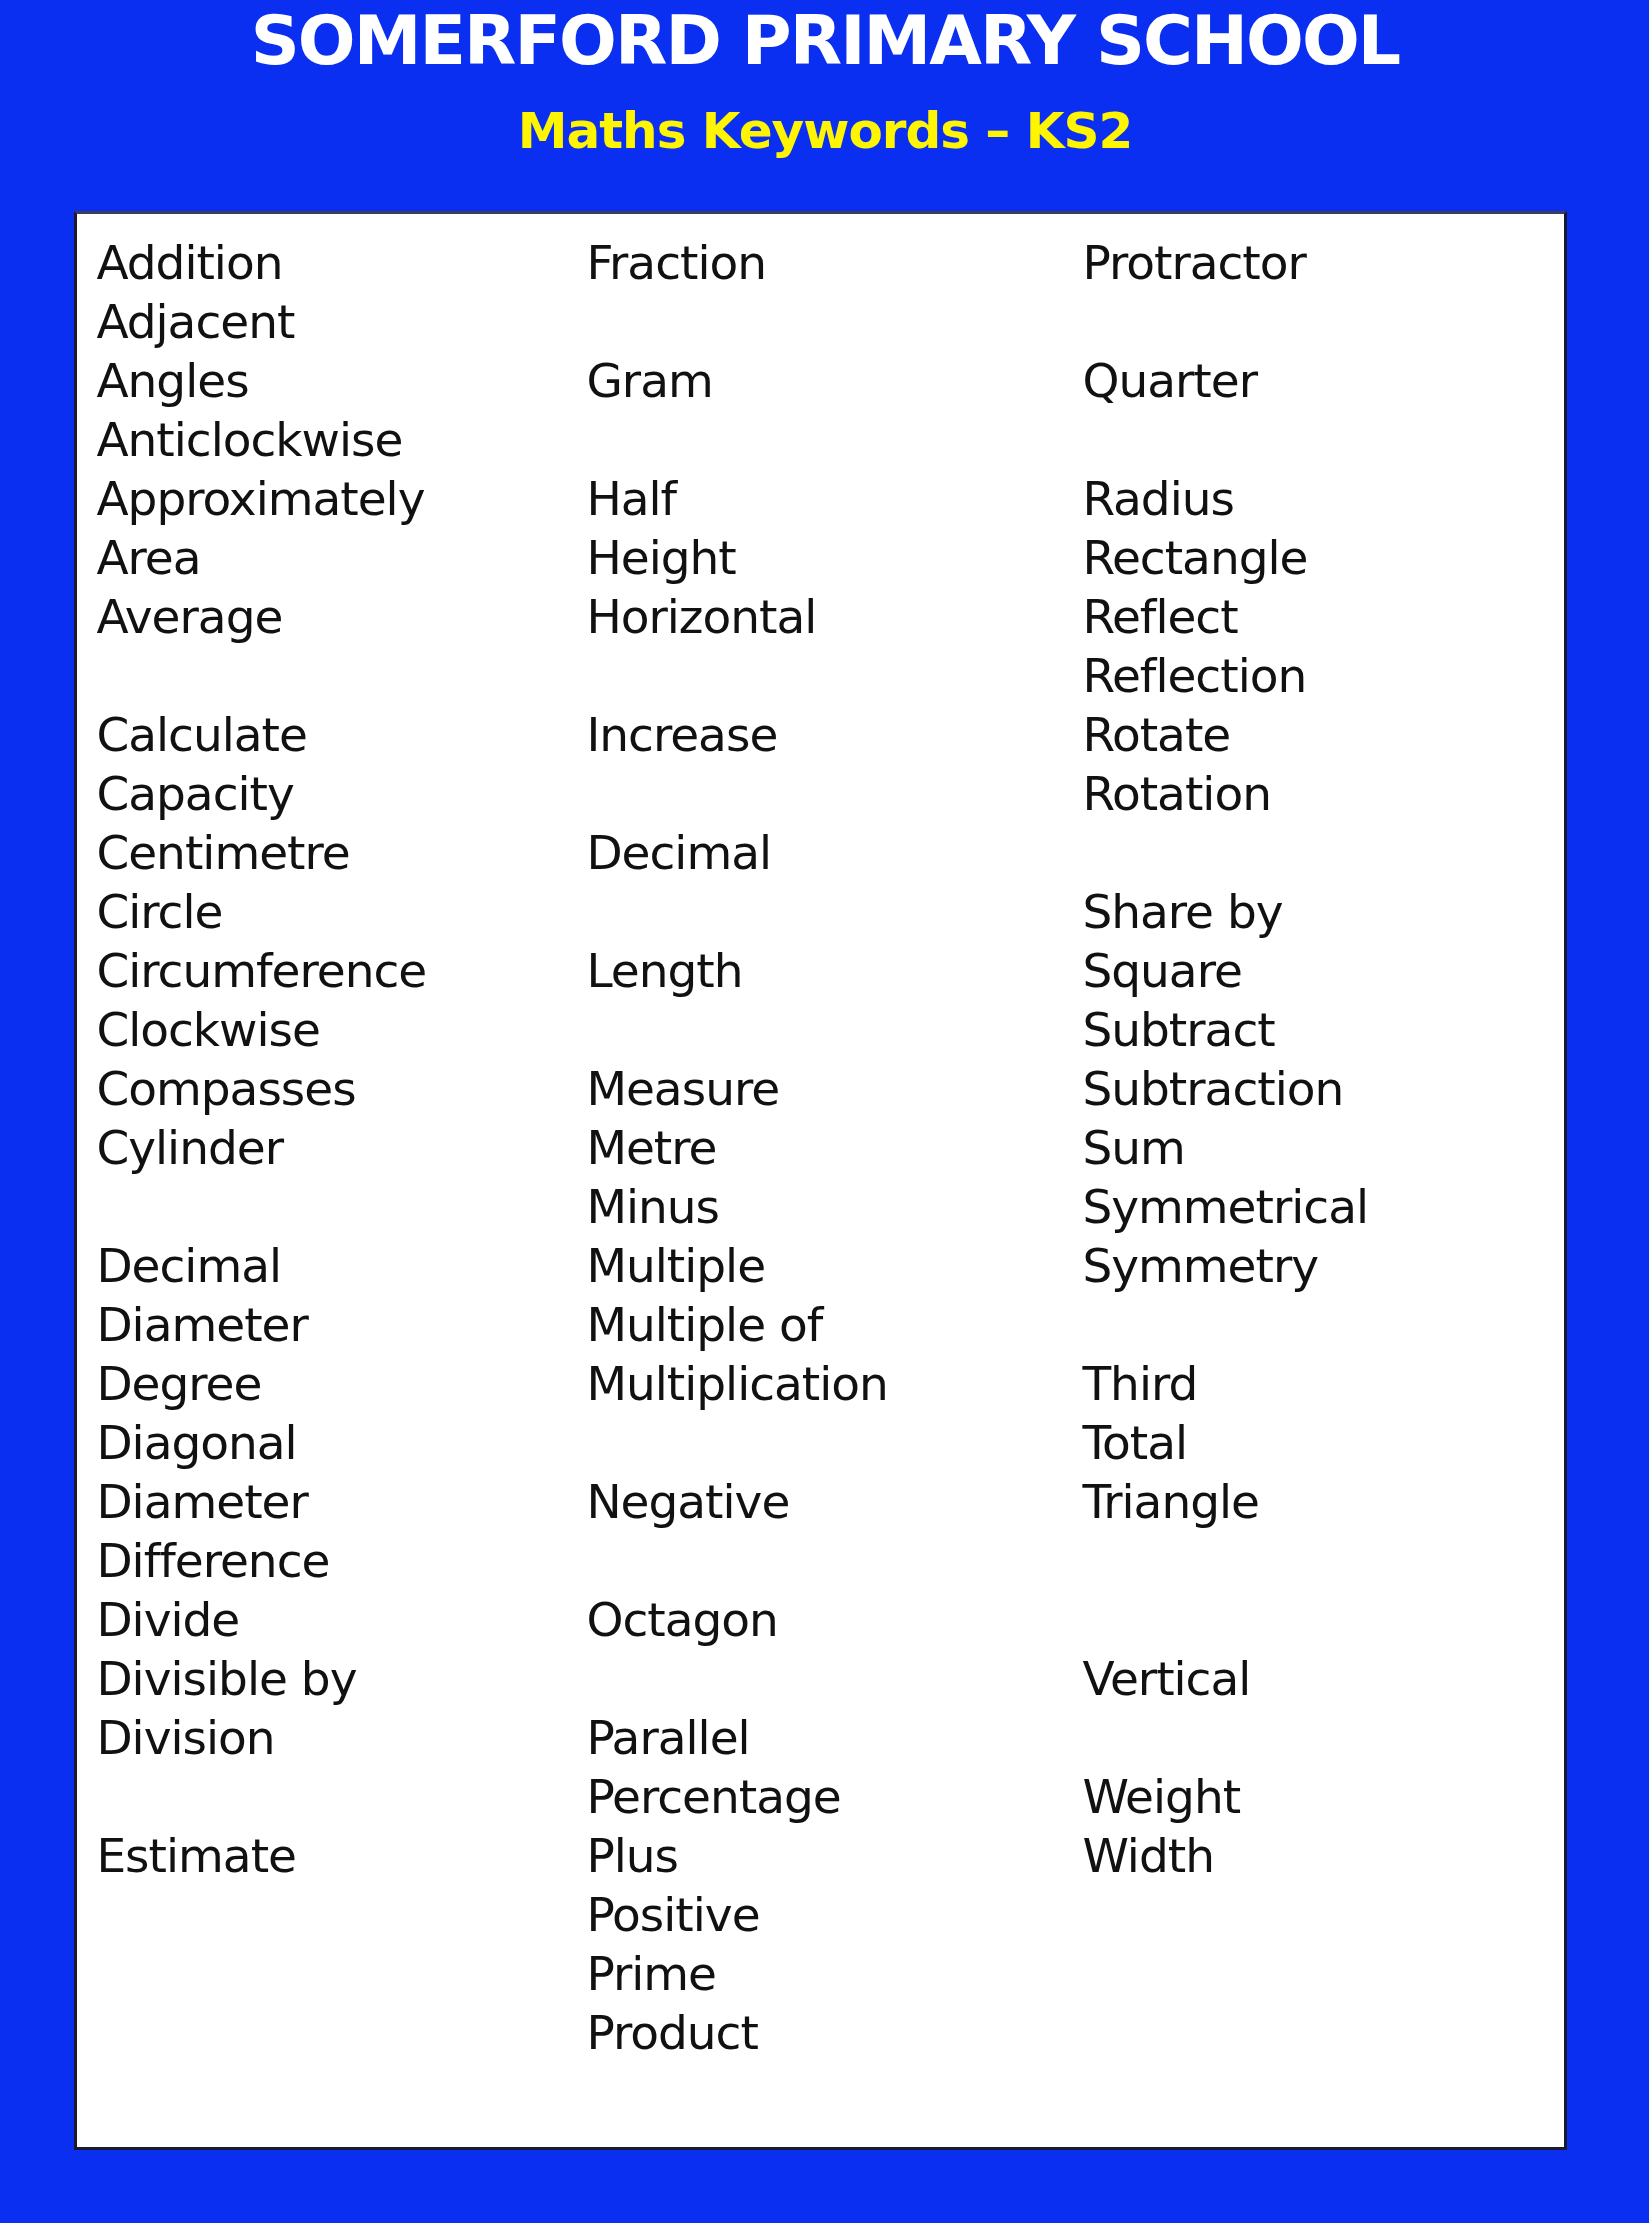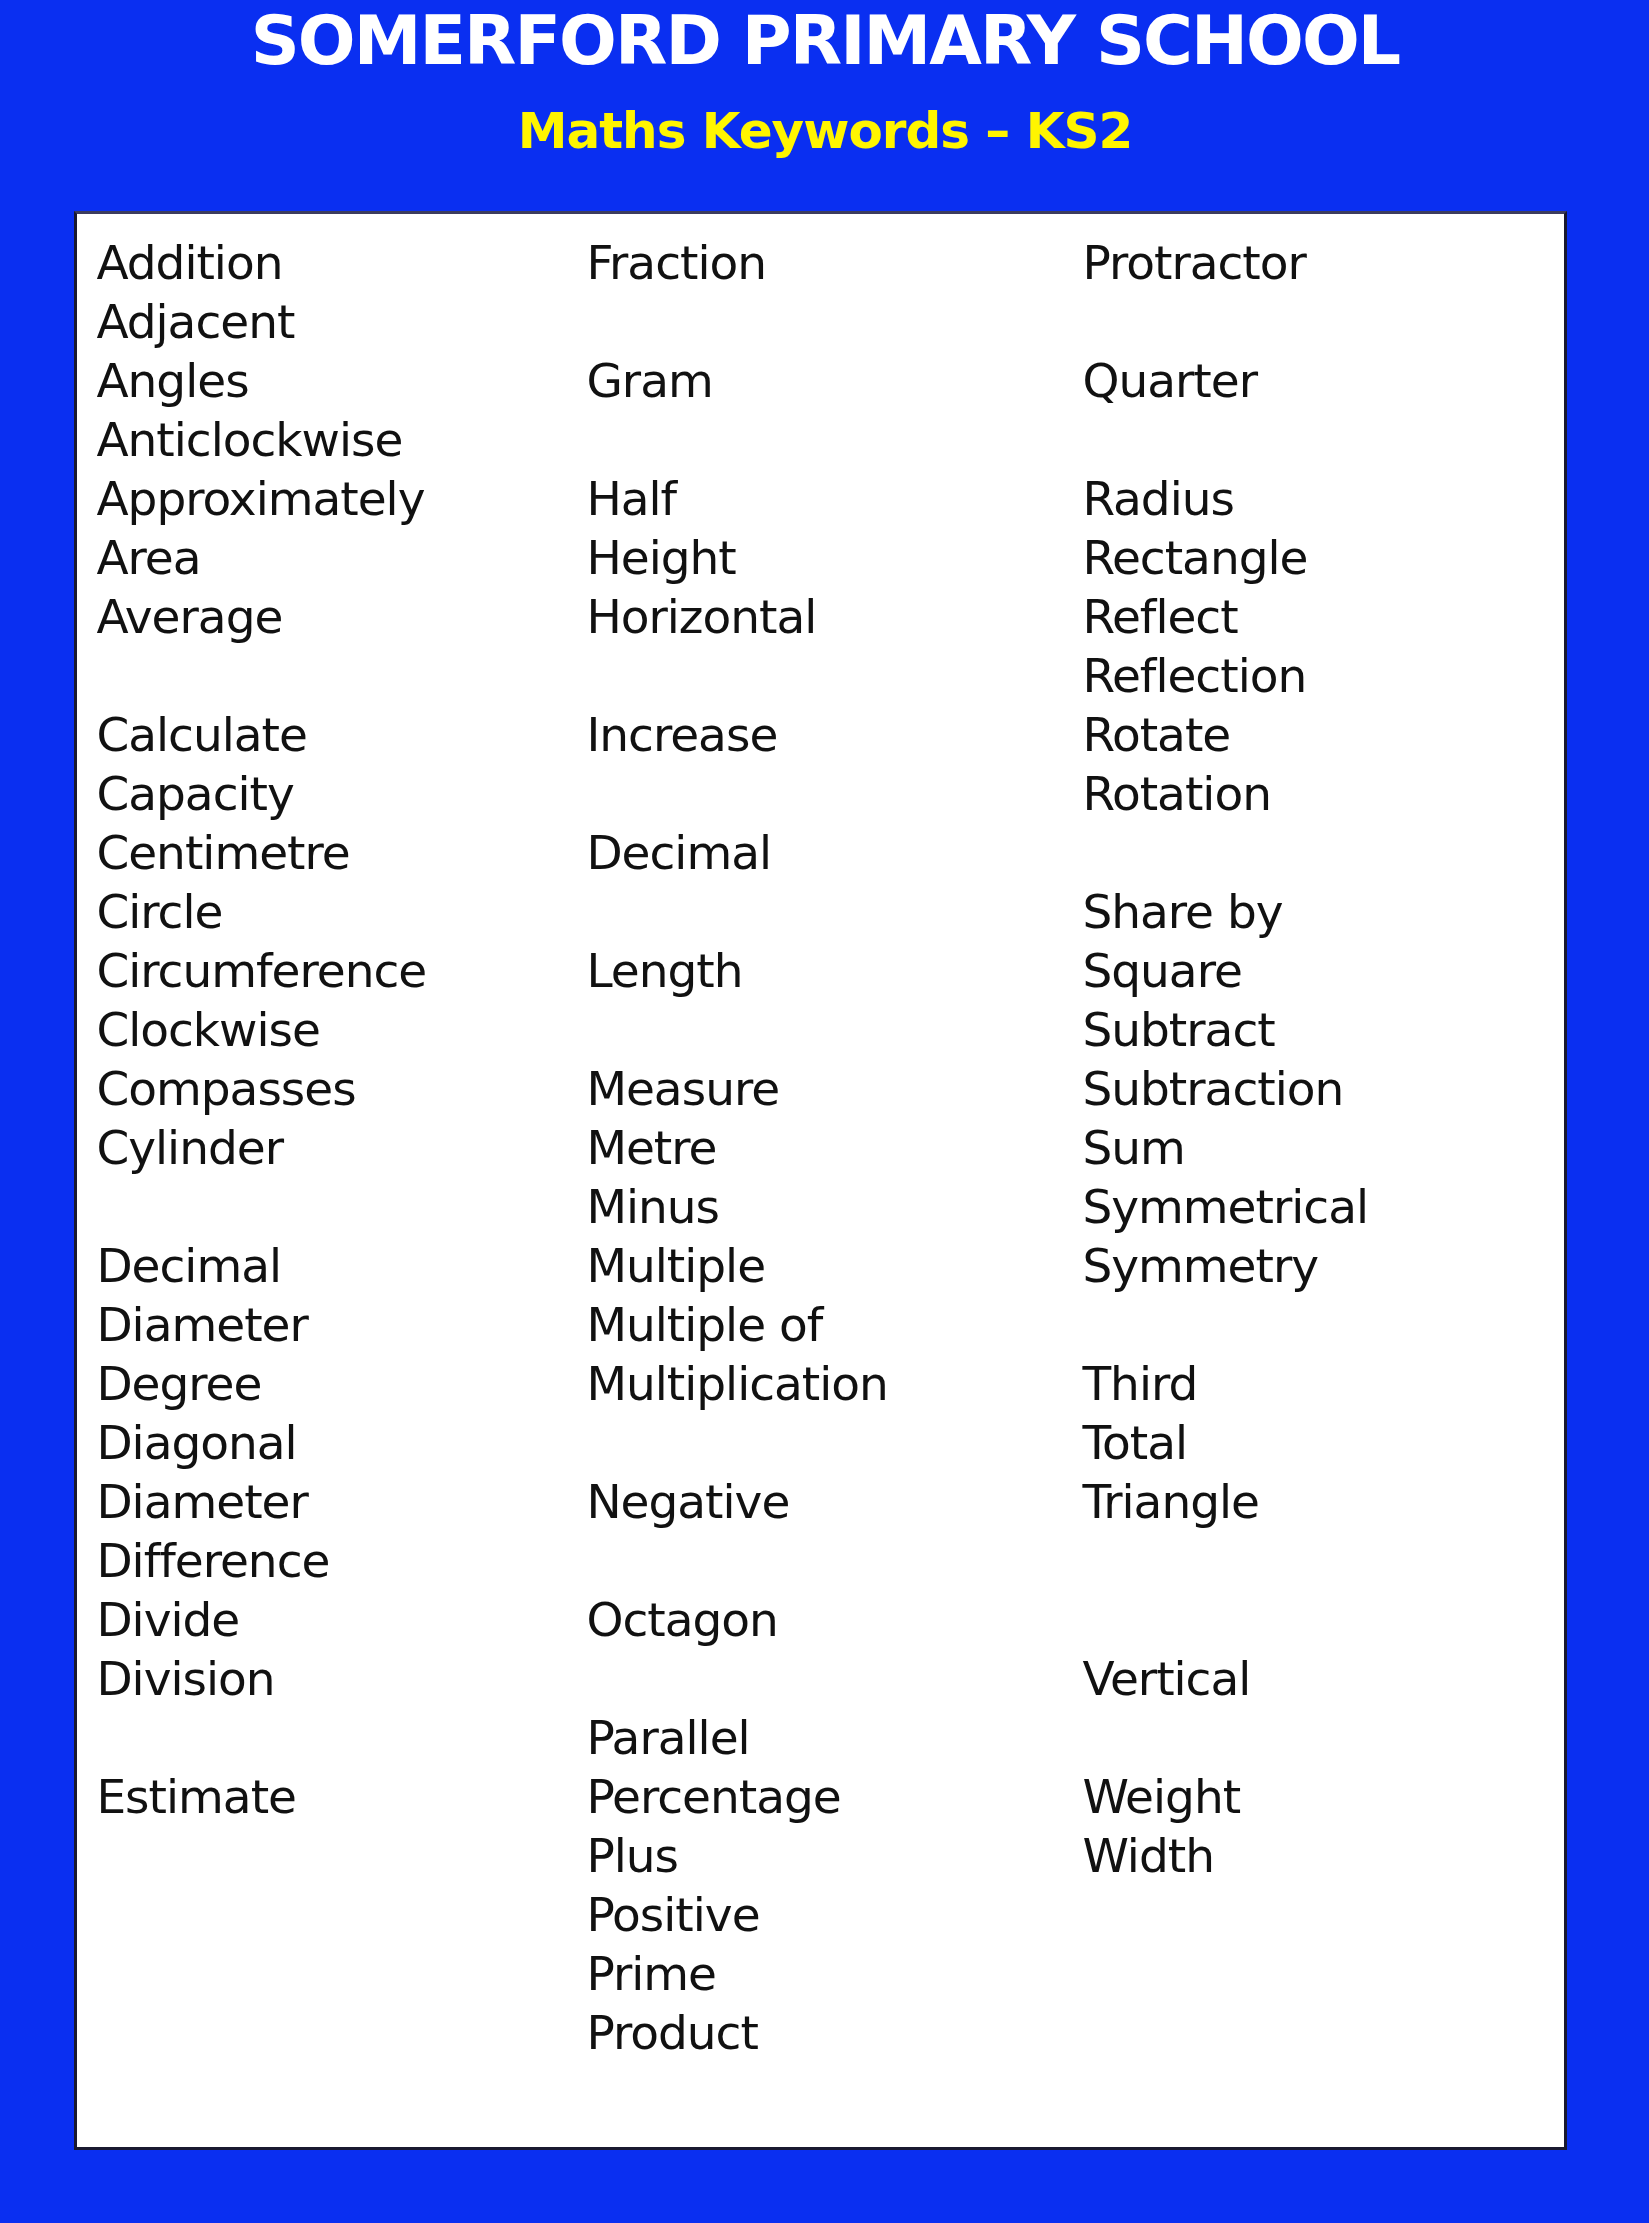--- a/index.html
+++ b/index.html
@@ -94,20 +94,21 @@
       <div class="word">Compasses</div>
       <div class="word">Cylinder</div>
       <div class="word">&nbsp;</div>
       <div class="word">Decimal</div>
       <div class="word">Diameter</div>
       <div class="word">Degree</div>
       <div class="word">Diagonal</div>
       <div class="word">Diameter</div>
       <div class="word">Difference</div>
       <div class="word">Divide</div>
+      <div class="word">Divisible by</div>
       <div class="word">Division</div>
       <div class="word">&nbsp;</div>
       <div class="word">Estimate</div>
       <div class="word">&nbsp;</div>
       <div class="word">&nbsp;</div>
       <div class="word">&nbsp;</div>
       <div class="word">&nbsp;</div>
     </div>
   <div class="col col-2">
       <div class="word">Fraction</div>

